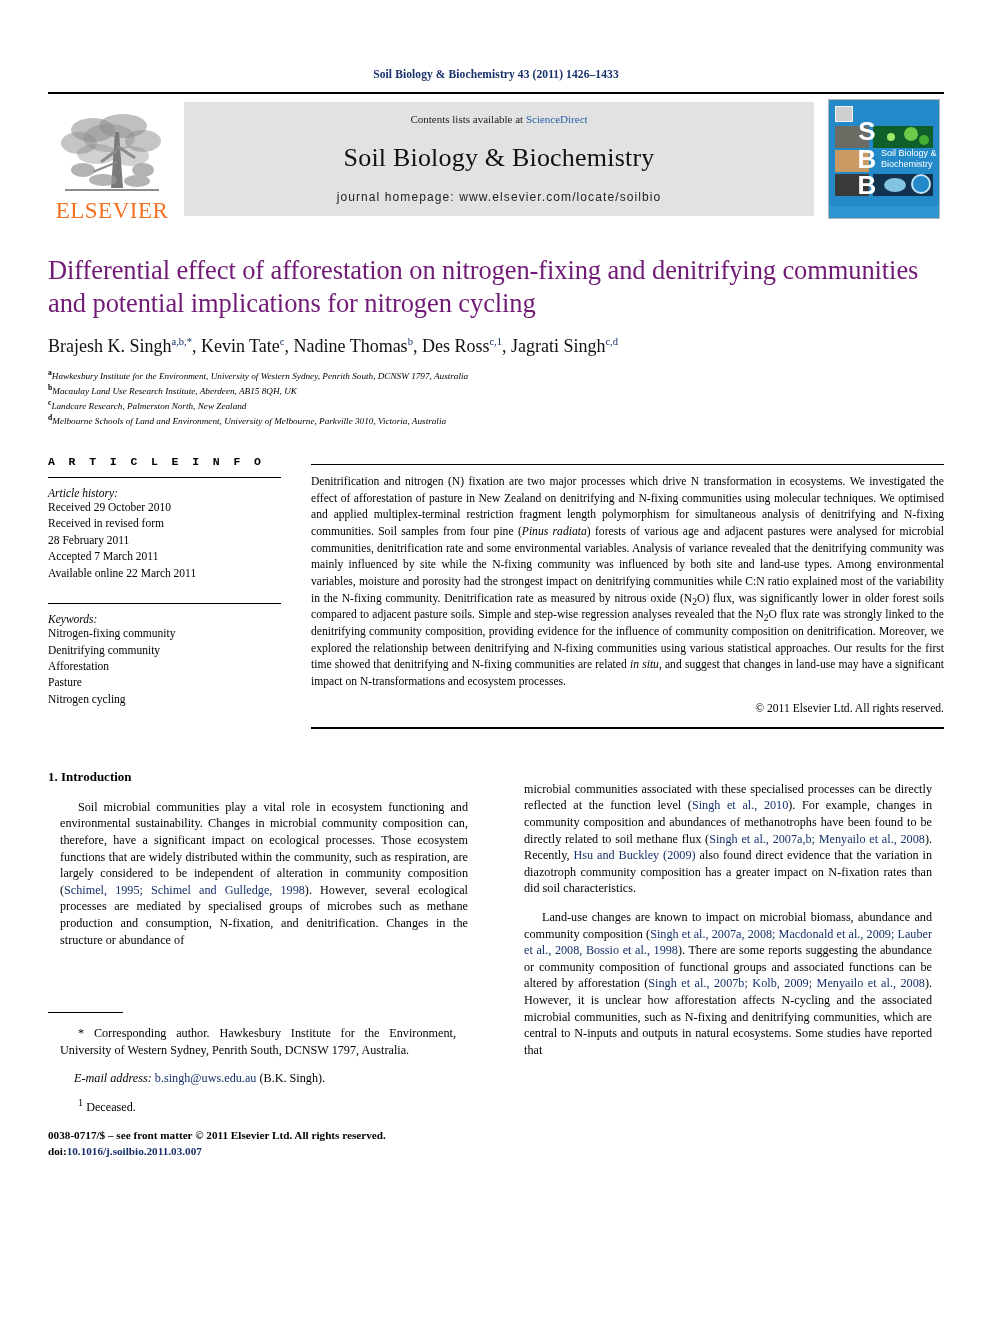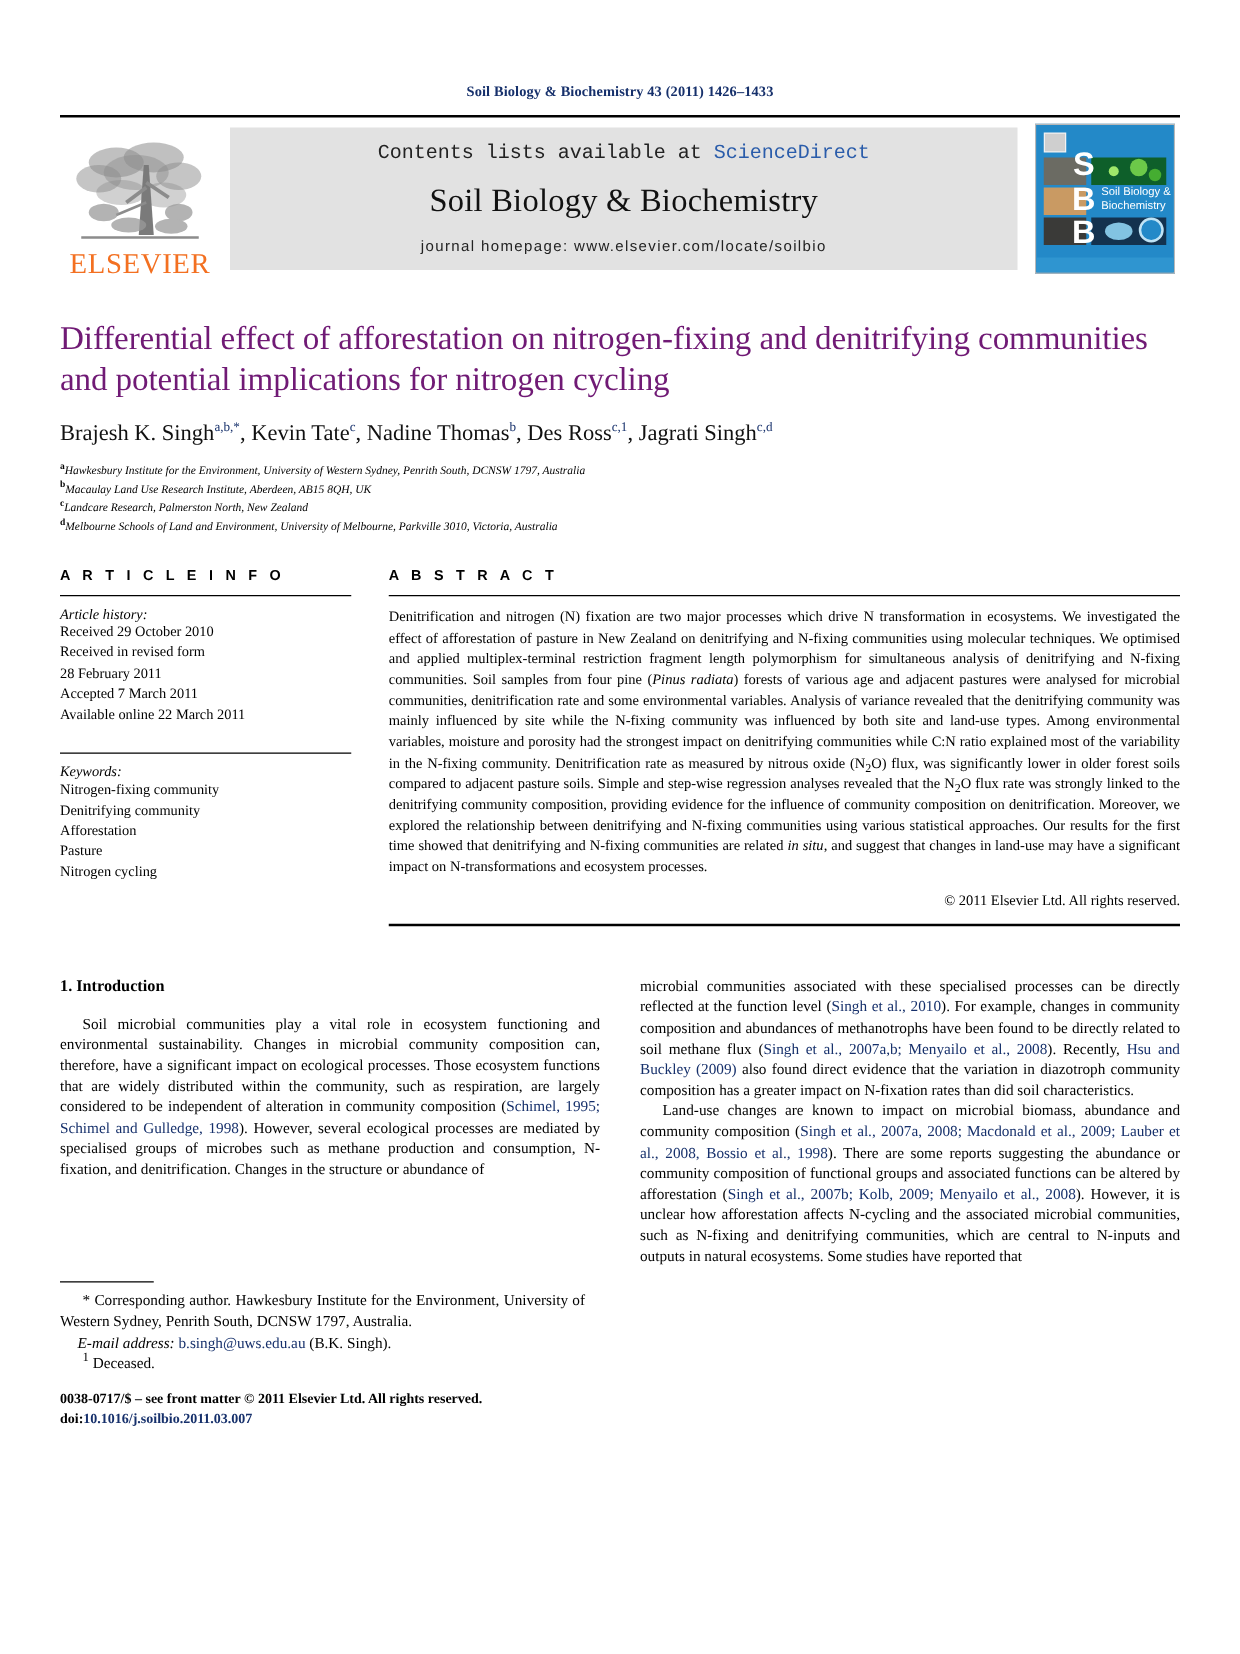--- a/index.html
+++ b/index.html
@@ -66,22 +66,22 @@
     background: #e2e2e2;
     margin: 8px 10px 8px 8px;
     display: flex;
     flex-direction: column;
     align-items: center;
     justify-content: space-between;
     padding: 11px 0 12px 0;
     box-sizing: border-box;
   }
   .contents-line {
-    font-family: Liberation Mono, monospace;
-    font-size: 16px;
+    font-family: Liberation Serif, serif;
+    font-size: 11px;
     color: #222;
   }
   .contents-line .sd {
     color: #2a5caa;
   }
   .journal-title {
     font-family: "Liberation Serif", serif;
     font-size: 26px;
     color: #111;
     letter-spacing: 0.2px;
@@ -148,21 +148,21 @@
     display: flex;
     gap: 30px;
   }
   .col-info {
     flex: 0 0 233px;
   }
   .col-abstract {
     flex: 1 1 auto;
   }
   .sec-label {
-    font-family: Liberation Sans, sans-serif;
+    font-family: Liberation Mono, monospace;
     font-weight: bold;
     font-size: 11.5px;
     letter-spacing: 3.4px;
   }
   .rule-top {
     border-top: 1.4px solid #000;
     margin-top: 9px;
     padding-top: 9px;
   }
   .hist-title, .kw-title {
@@ -208,21 +208,21 @@
   h2.section-head {
     font-family: "Liberation Serif", serif;
     font-size: 13px;
     font-weight: bold;
     margin: 0 0 14px 0;
   }
   .body-col p {
     font-size: 12.2px;
     line-height: 1.36;
     text-align: justify;
-    margin: 0;
+    margin: 12px;
     text-indent: 18px;
   }
   .body-col p + p { margin-top: 0; }
   .ref { color: #16306b; }
   .footnote-block {
     position: absolute;
     left: 0;
     right: 12px;
     bottom: 0;
   }
@@ -357,21 +357,20 @@
           <div>Nitrogen-fixing community</div>
           <div>Denitrifying community</div>
           <div>Afforestation</div>
           <div>Pasture</div>
           <div>Nitrogen cycling</div>
         </div>
       </div>
     </div>
 
     <div class="col-abstract">
-      <div class="sec-label">A B S T R A C T</div>
       <div class="rule-top">
         <p class="abstract-body"><span>Denitrification and nitrogen (N) fixation are two major processes which drive N transformation in ecosystems. We investigated the effect of afforestation of pasture in New Zealand on denitrifying and N-fixing communities using molecular techniques. We optimised and applied multiplex-terminal restriction fragment length polymorphism for simultaneous analysis of denitrifying and N-fixing communities. Soil samples from four pine (</span><i>Pinus radiata</i><span>) forests of various age and adjacent pastures were analysed for microbial communities, denitrification rate and some environmental variables. Analysis of variance revealed that the denitrifying community was mainly influenced by site while the N-fixing community was influenced by both site and land-use types. Among environmental variables, moisture and porosity had the strongest impact on denitrifying communities while C:N ratio explained most of the variability in the N-fixing community. Denitrification rate as measured by nitrous oxide (N</span><sub>2</sub><span>O) flux, was significantly lower in older forest soils compared to adjacent pasture soils. Simple and step-wise regression analyses revealed that the N</span><sub>2</sub><span>O flux rate was strongly linked to the denitrifying community composition, providing evidence for the influence of community composition on denitrification. Moreover, we explored the relationship between denitrifying and N-fixing communities using various statistical approaches. Our results for the first time showed that denitrifying and N-fixing communities are related </span><i>in situ</i><span>, and suggest that changes in land-use may have a significant impact on N-transformations and ecosystem processes.</span></p>
         <div class="copyright">© 2011 Elsevier Ltd. All rights reserved.</div>
       </div>
       <div class="abstract-bottom-rule"></div>
     </div>
   </div>
 
   <div class="body-cols">
 

